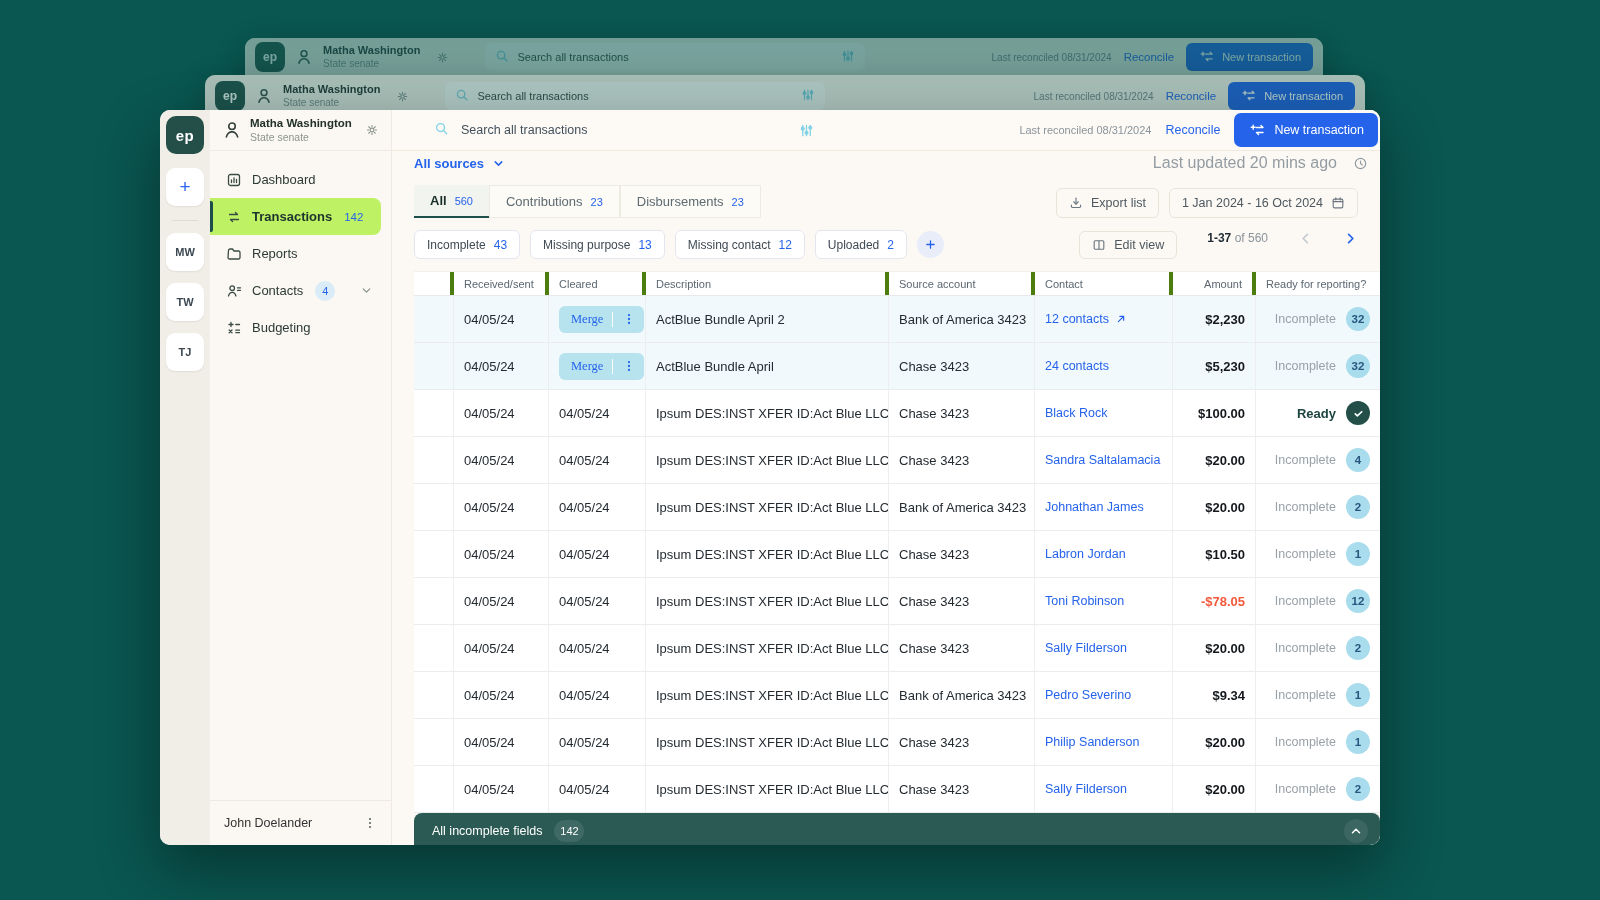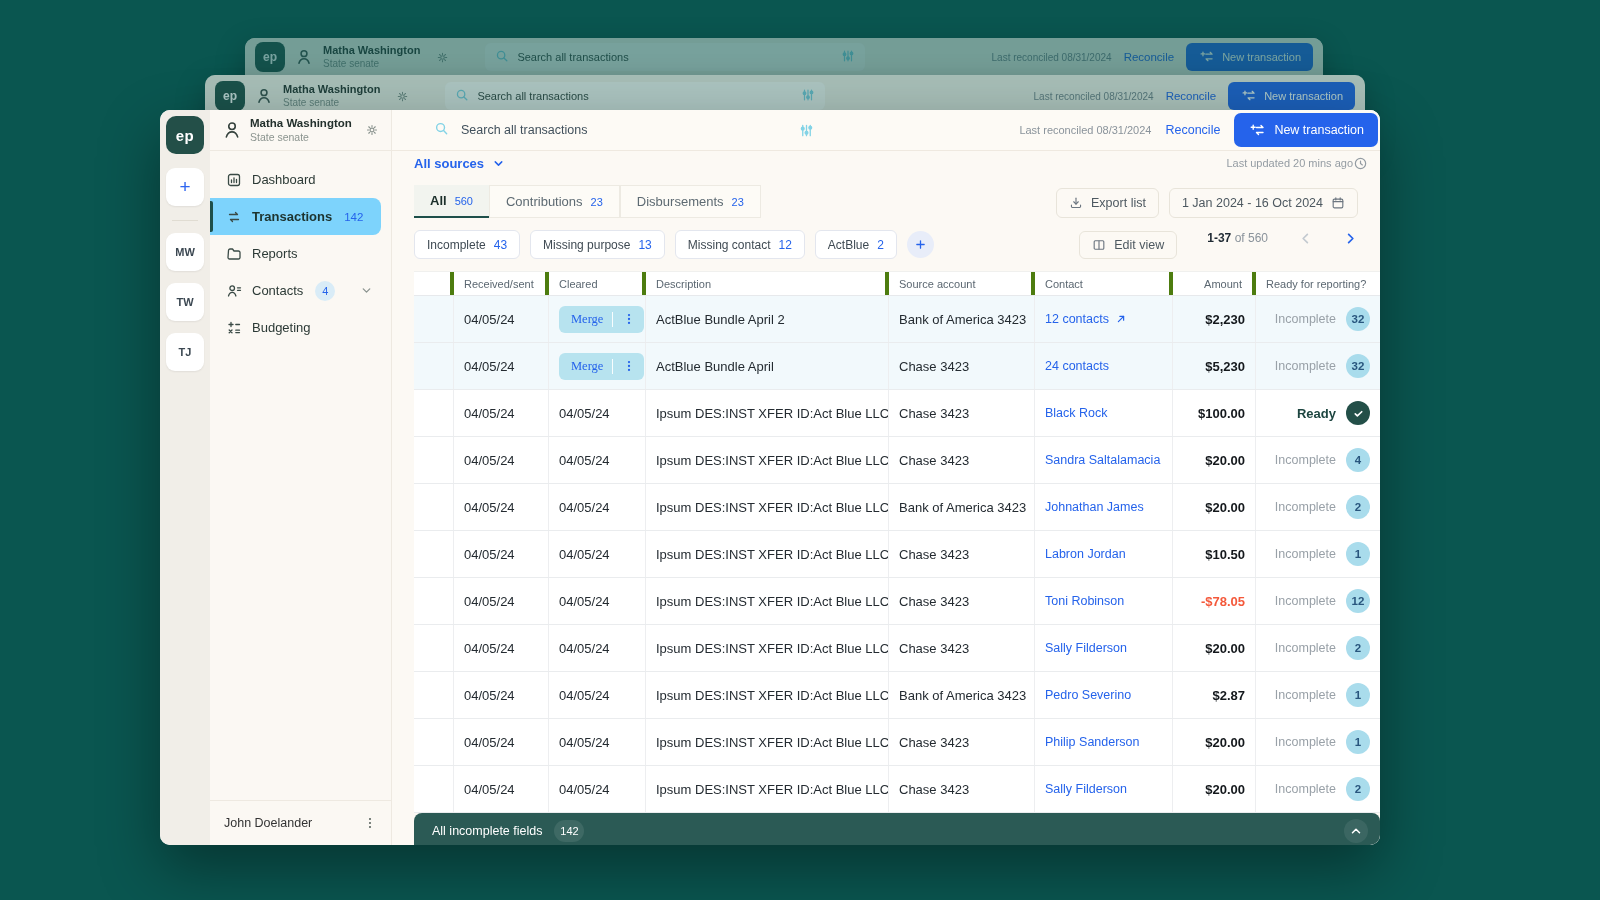--- a/index.html
+++ b/index.html
@@ -41,21 +41,21 @@
 
   
   .sidebar{width:181px;background:#fbf8f3;border-right:1px solid #eee9e1;display:flex;flex-direction:column;flex:none;}
   .sb-head{height:40px;display:flex;align-items:center;padding:0 12px 0 12px;gap:8px;border-bottom:1px solid #eee9e1;flex:none;}
   .sb-person{color:#35423d;display:flex;}
   .sb-name{font-size:11.5px;font-weight:bold;color:#23302c;line-height:1.2;}
   .sb-role{font-size:10.5px;color:#8b948f;}
   .sb-gear{margin-left:auto;color:#8b948f;display:flex;cursor:pointer;}
   .nav{padding:10px 10px 0 0;}
   .nav-item{position:relative;display:flex;align-items:center;gap:10px;height:37px;padding:0 8px 0 16px;font-size:13px;color:#2c3a36;border-radius:0 8px 8px 0;cursor:pointer;}
-  .nav-item.active{background:#7dd3fc;}
+  .nav-item.active{background:#bef264;}
   .nav-item.active .nav-label{font-weight:bold;color:#1d332e;}
   .nav-item.active::before{content:"";position:absolute;left:0;top:3px;bottom:3px;width:3px;background:#1d4f4a;border-radius:0 2px 2px 0;}
   .nav-icon{color:#3a4a45;display:flex;flex:none;}
   .nav-label{white-space:nowrap;}
   .nav-badge{font-size:11.5px;color:#2563eb;margin-left:2px;}
   .pill-badge{width:20px;height:20px;border-radius:50%;background:#d9ecf7;color:#2563eb;font-size:11px;display:flex;align-items:center;justify-content:center;margin-left:2px;}
   .nav-chev{margin-left:auto;color:#8b948f;display:flex;}
   .sb-footer{margin-top:auto;border-top:1px solid #eee9e1;height:44px;display:flex;align-items:center;padding:0 14px;font-size:12.5px;color:#333;flex:none;}
   .sb-kebab{margin-left:auto;color:#5a645f;display:flex;cursor:pointer;}
 
@@ -66,21 +66,21 @@
   .search-input{border:none;outline:none;background:transparent;font-size:12.5px;color:#333;flex:1;font-family:"Liberation Sans",sans-serif;}
   .search-input::placeholder{color:#41505c;}
   .hdr-right{margin-left:auto;display:flex;align-items:center;gap:14px;}
   .reconciled{font-size:11px;color:#8a939b;}
   .reconcile-link{font-size:12.5px;color:#2563eb;cursor:pointer;}
   .btn-new{height:34px;border-radius:7px;background:#2563eb;color:#fff;font-size:12.5px;display:flex;align-items:center;gap:8px;padding:0 14px;border:none;cursor:pointer;font-family:"Liberation Sans",sans-serif;}
 
   .content{flex:1;display:flex;flex-direction:column;min-height:0;padding-left:22px;}
   .row1{display:flex;align-items:center;margin-top:2px;padding-right:12px;height:20px;flex:none;}
   .sources{display:flex;gap:8px;align-items:center;font-size:13px;font-weight:bold;color:#2563eb;cursor:pointer;}
-  .updated{margin-left:auto;display:flex;gap:0;align-items:center;font-size:11px;color:#949ca3;}
+  .updated{margin-left:auto;display:flex;gap:16px;align-items:center;font-size:16px;color:#949ca3;}
   .updated .ic{color:#949ca3;display:flex;}
 
   .row2{display:flex;align-items:flex-end;margin-top:12px;padding-right:22px;flex:none;}
   .tabs{display:flex;}
   .tab{height:31px;display:flex;align-items:center;gap:8px;padding:0 16px;font-size:13px;color:#5d6a72;background:#fdfbf6;border:1px solid #edeae2;cursor:pointer;}
   .tab.active{background:#f2f4ef;color:#1b2f2a;border:none;border-bottom:2px solid #1d4f4a;font-weight:bold;}
   .tab-count{font-size:11px;color:#2563eb;font-weight:normal;}
   .row2-right{margin-left:auto;display:flex;gap:10px;}
   .btn-light{height:30px;display:flex;align-items:center;gap:8px;padding:0 12px;border:1px solid #e8e4da;border-radius:6px;font-size:12.5px;color:#4d5860;background:transparent;cursor:pointer;font-family:"Liberation Sans",sans-serif;white-space:nowrap;}
   .btn-light .ic{color:#6c7680;display:flex;}
@@ -429,21 +429,21 @@
               </div>
               <div class="chip">
                 <span>Missing purpose</span>
                 <span class="chip-count">13</span>
               </div>
               <div class="chip">
                 <span>Missing contact</span>
                 <span class="chip-count">12</span>
               </div>
               <div class="chip">
-                <span>ActBlue</span>
+                <span>Uploaded</span>
                 <span class="chip-count">2</span>
               </div>
               <button class="chip-add">
                 <svg width="13" height="13" viewBox="0 0 16 16" fill="none" stroke="currentColor" stroke-width="1.6" stroke-linecap="round">
                   <path d="M8 3.5v9M3.5 8h9"></path>
                 </svg>
               </button>
             </div>
           <div class="row3-right">
             <button class="btn-light" style="height:28px;">
@@ -636,21 +636,21 @@
               </div>
               <div class="trow">
                 <div class="td"></div>
                 <div class="td">04/05/24</div>
                 <div class="td">04/05/24</div>
                 <div class="td">Ipsum DES:INST XFER ID:Act Blue LLC...</div>
                 <div class="td">Bank of America 3423</div>
                 <div class="td">
                   <span class="contact-link">Pedro Severino</span>
                 </div>
-                <div class="td amount">$2.87</div>
+                <div class="td amount">$9.34</div>
                 <div class="td ready">
                   <span class="status-incomplete">Incomplete</span>
                   <span class="badge">1</span>
                 </div>
               </div>
               <div class="trow">
                 <div class="td"></div>
                 <div class="td">04/05/24</div>
                 <div class="td">04/05/24</div>
                 <div class="td">Ipsum DES:INST XFER ID:Act Blue LLC...</div>

